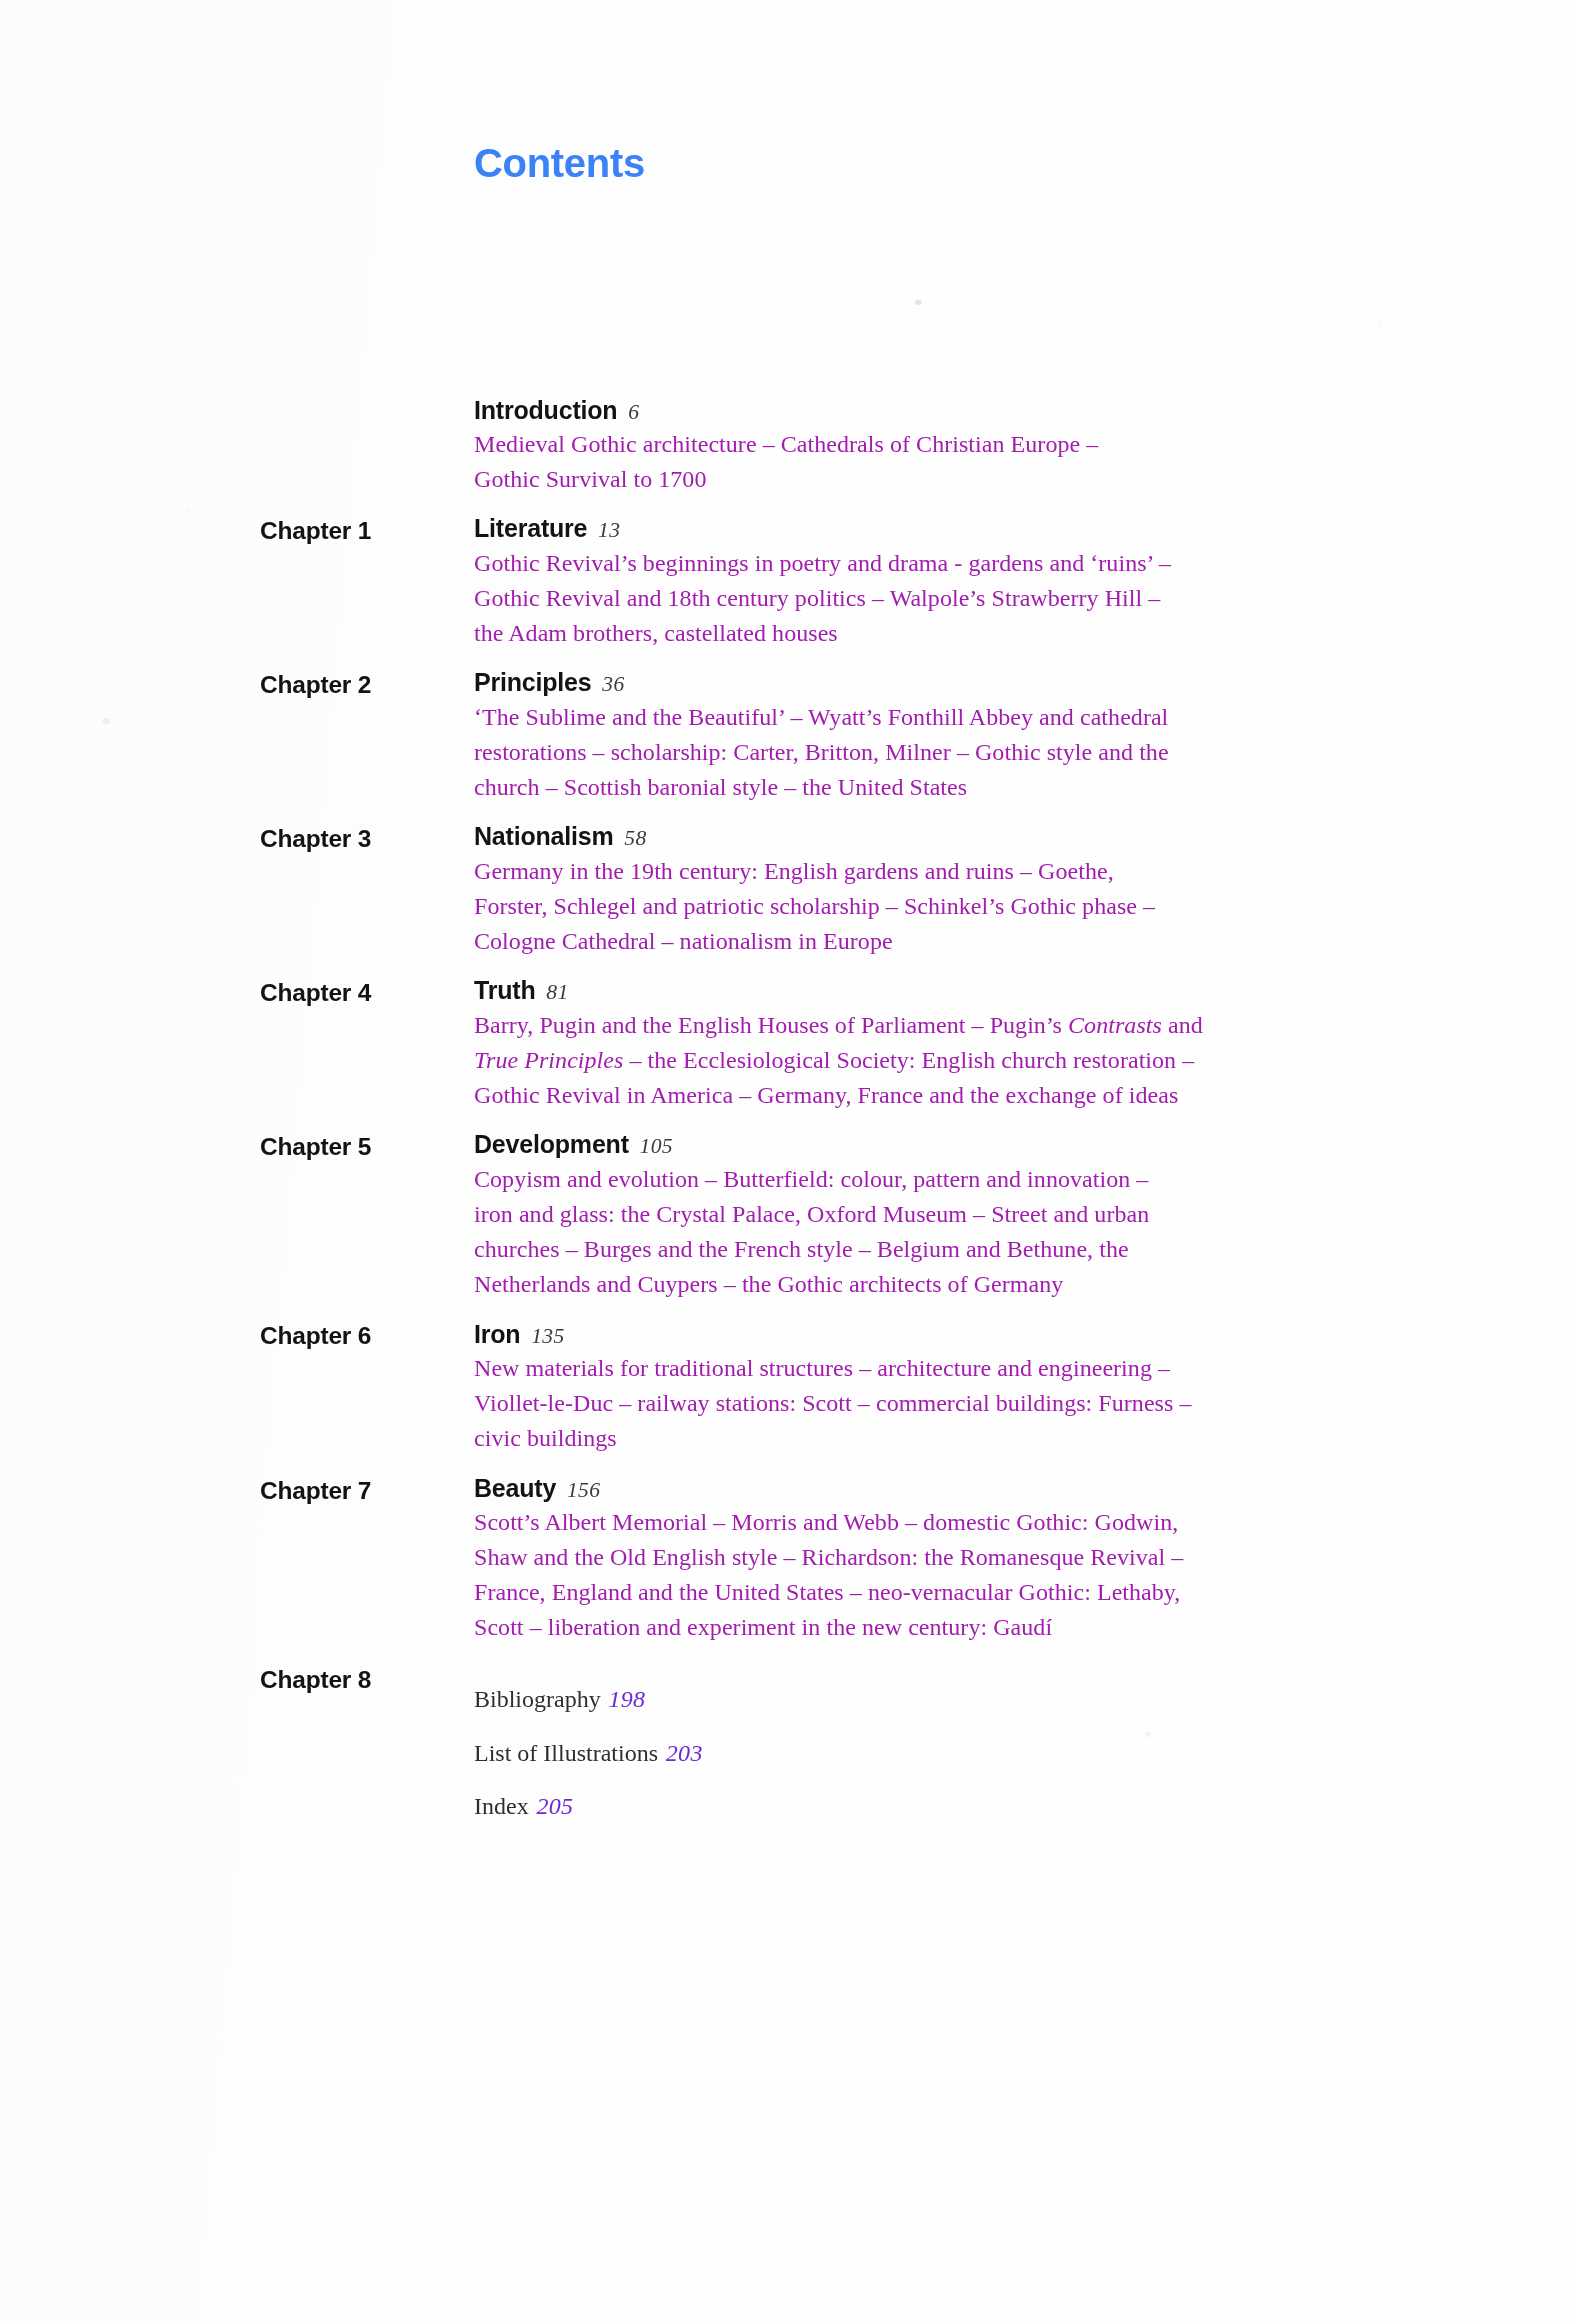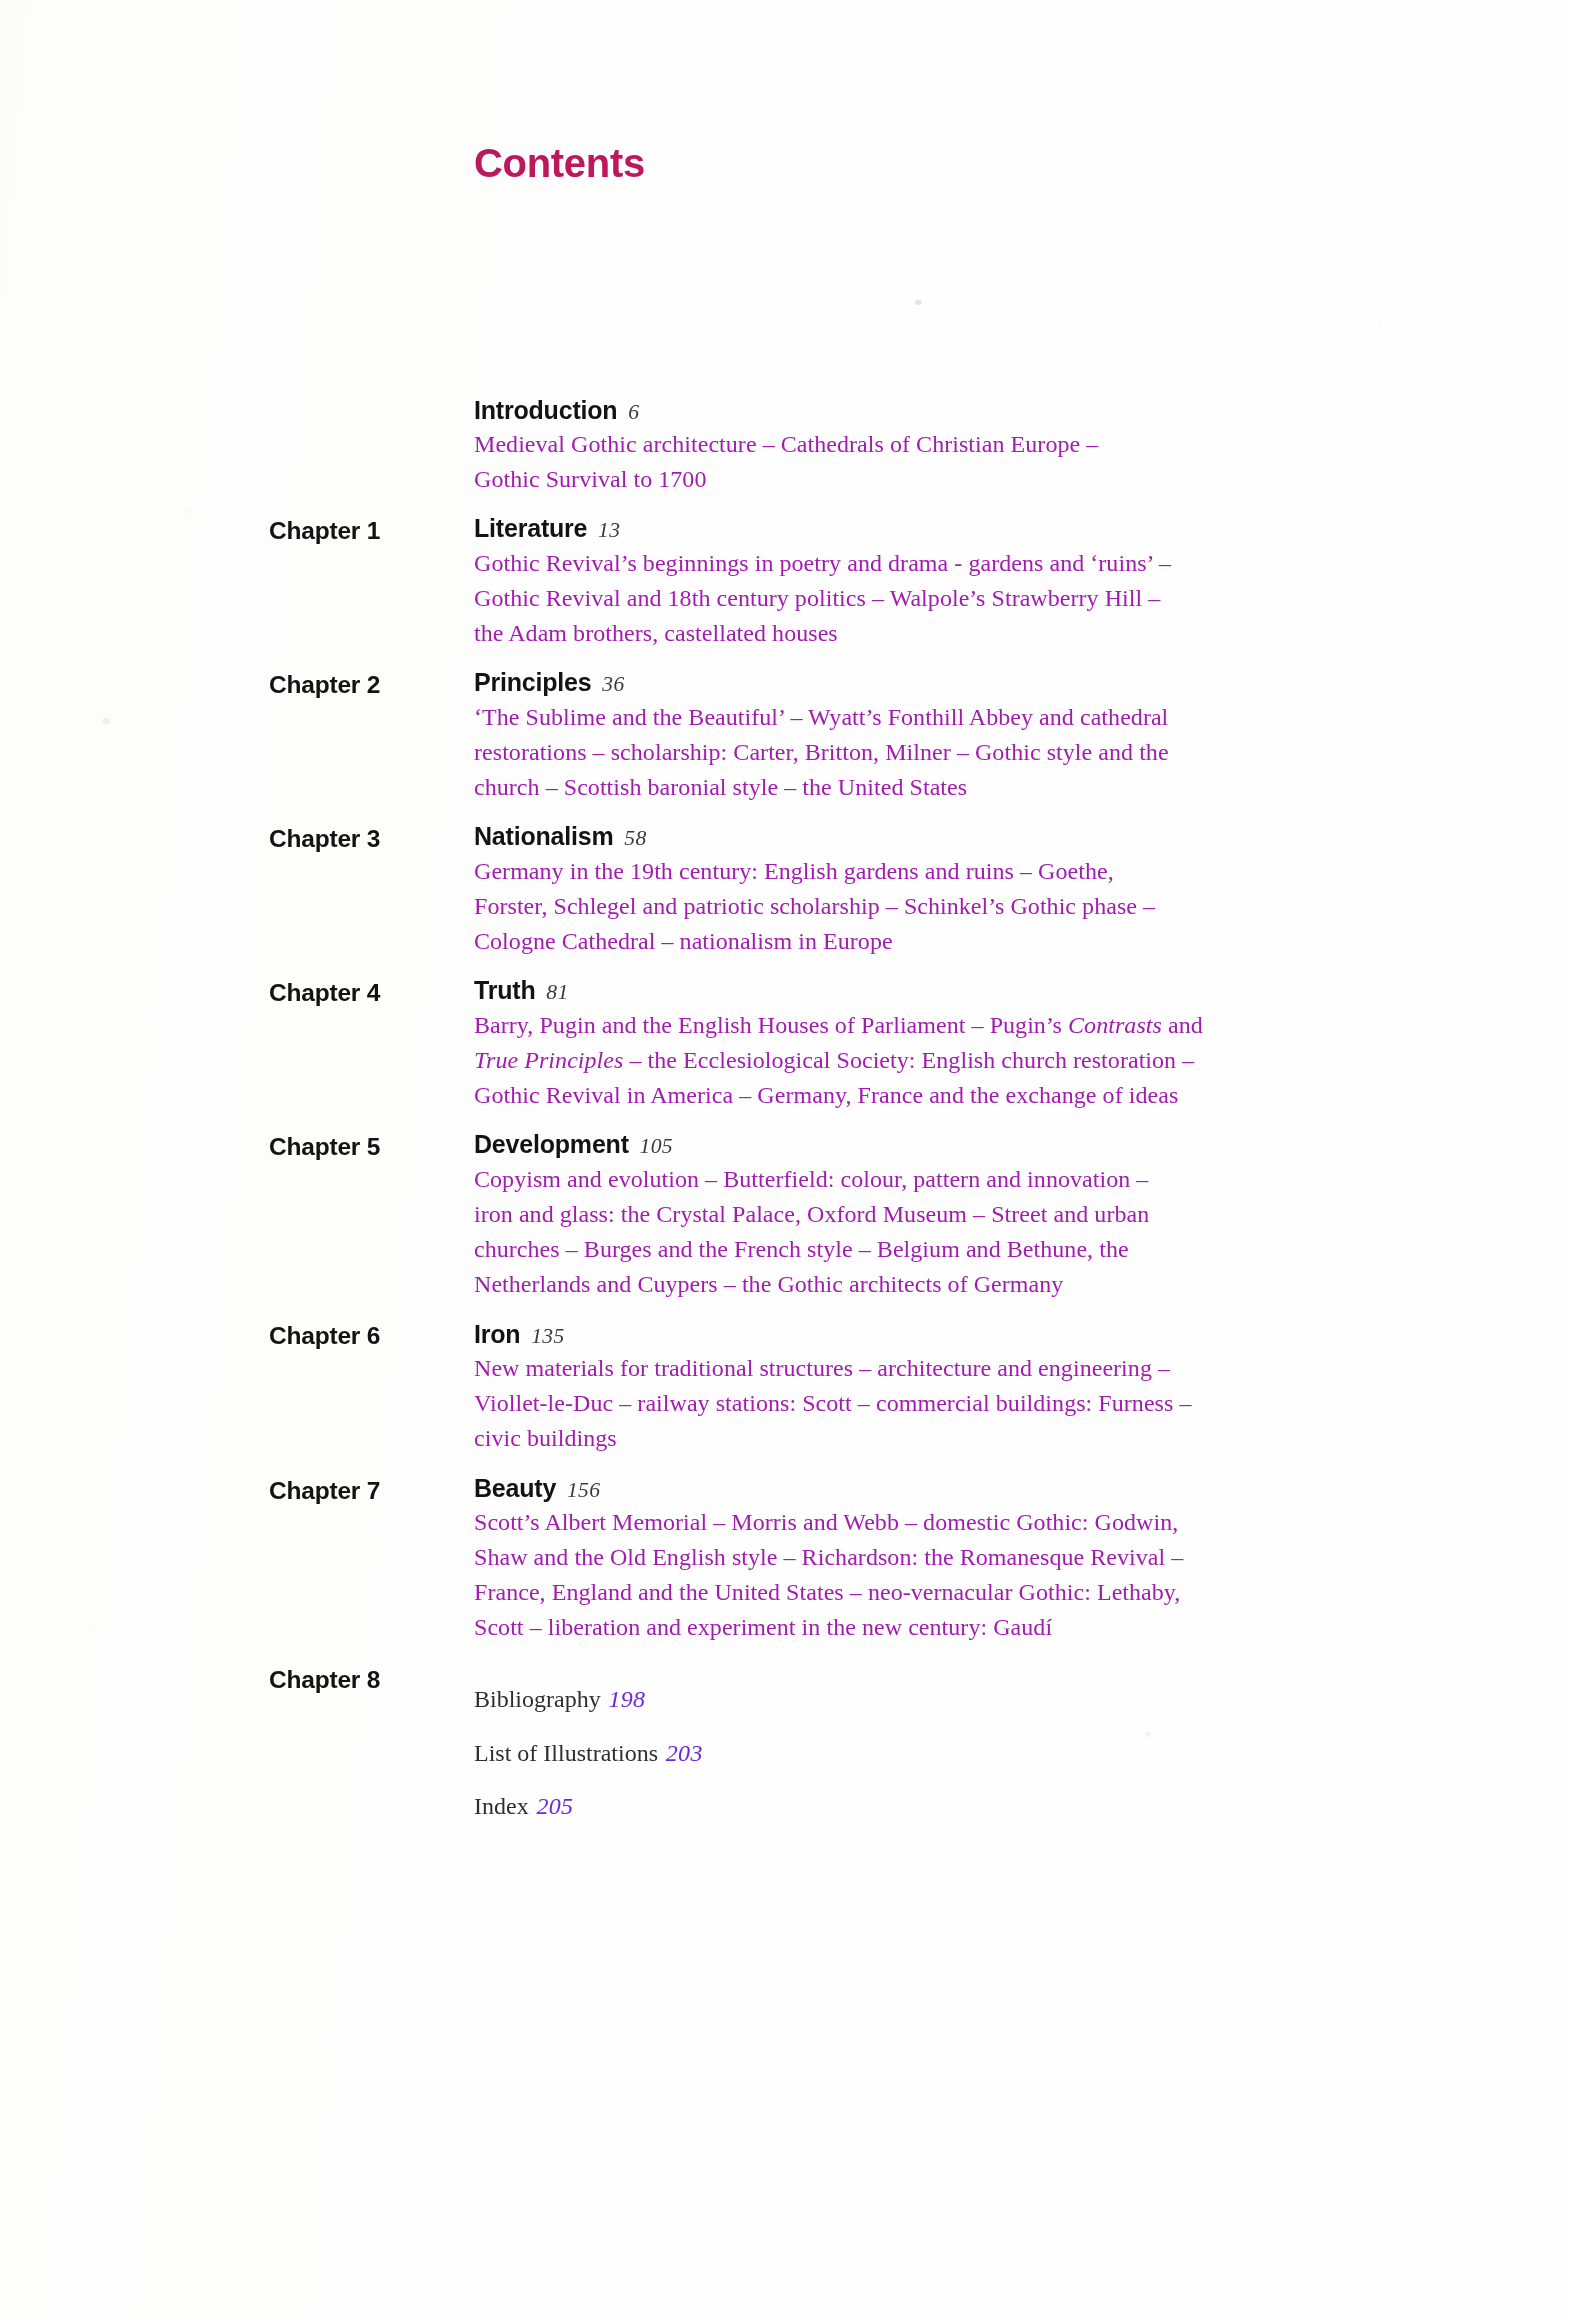--- a/index.html
+++ b/index.html
@@ -37,39 +37,39 @@
   }
 
   .page-title {
     position: absolute;
     left: 474px;
     top: 114px;
     font-family: "Liberation Sans", sans-serif;
     font-weight: bold;
     font-size: 40px;
     letter-spacing: -0.3px;
-    color: #be185d;
+    color: #3b82f6;
   }
 
   .toc {
     position: absolute;
     left: 0;
     top: 396px;
     width: 1354px;
   }
 
   .entry {
     position: relative;
     display: block;
     margin-bottom: 17.6px;
   }
 
   .entry-chapter {
     position: absolute;
-    left: 269px;
+    left: 260px;
     top: 2.9px;
     width: 196px;
     font-family: "Liberation Sans", sans-serif;
     font-weight: bold;
     font-size: 24.5px;
     letter-spacing: -0.2px;
     color: #131313;
   }
 
   .entry-body {

